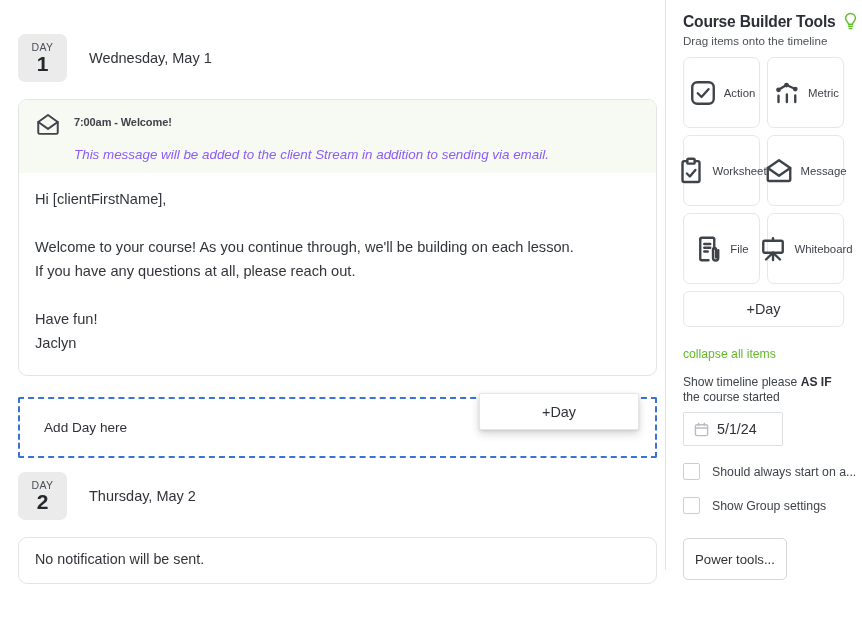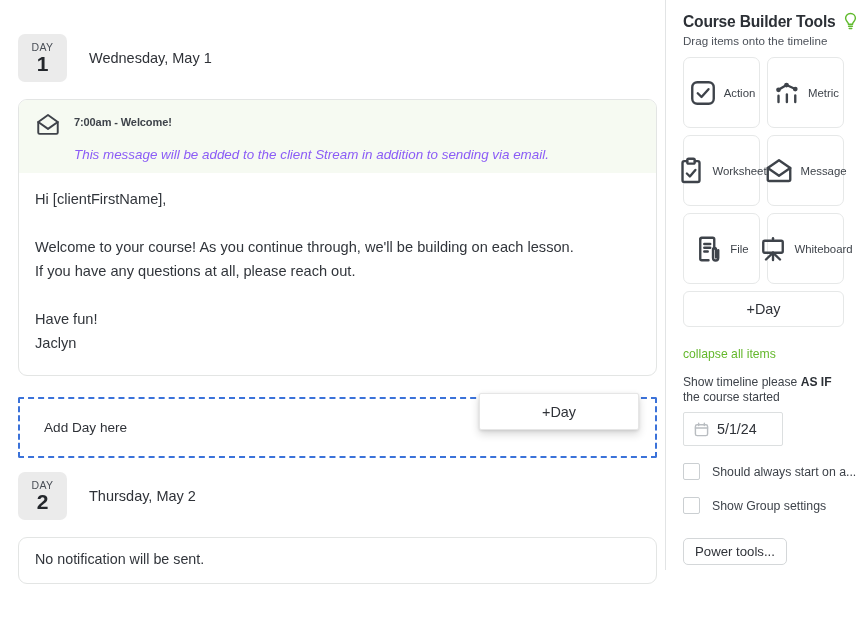--- a/index.html
+++ b/index.html
@@ -175,21 +175,21 @@
     width: 17px; height: 17px;
     border: 1px solid #cbcfd2;
     border-radius: 2px;
     background: #fff;
     flex: 0 0 auto; cursor: pointer;
   }
   .chk-lbl { font-size: 12.3px; color: #3e434a; }
 
   .power-btn {
     margin-top: 24px;
-    height: 27px; padding: 0 11px;
+    height: 42px; padding: 0 11px;
     border: 1px solid #d4d7d9;
     border-radius: 5px;
     background: #fff;
     display: inline-flex; align-items: center;
     font-size: 13.2px; color: #2f3238;
     cursor: pointer;
   }
 </style>
 </head>
 <body>

